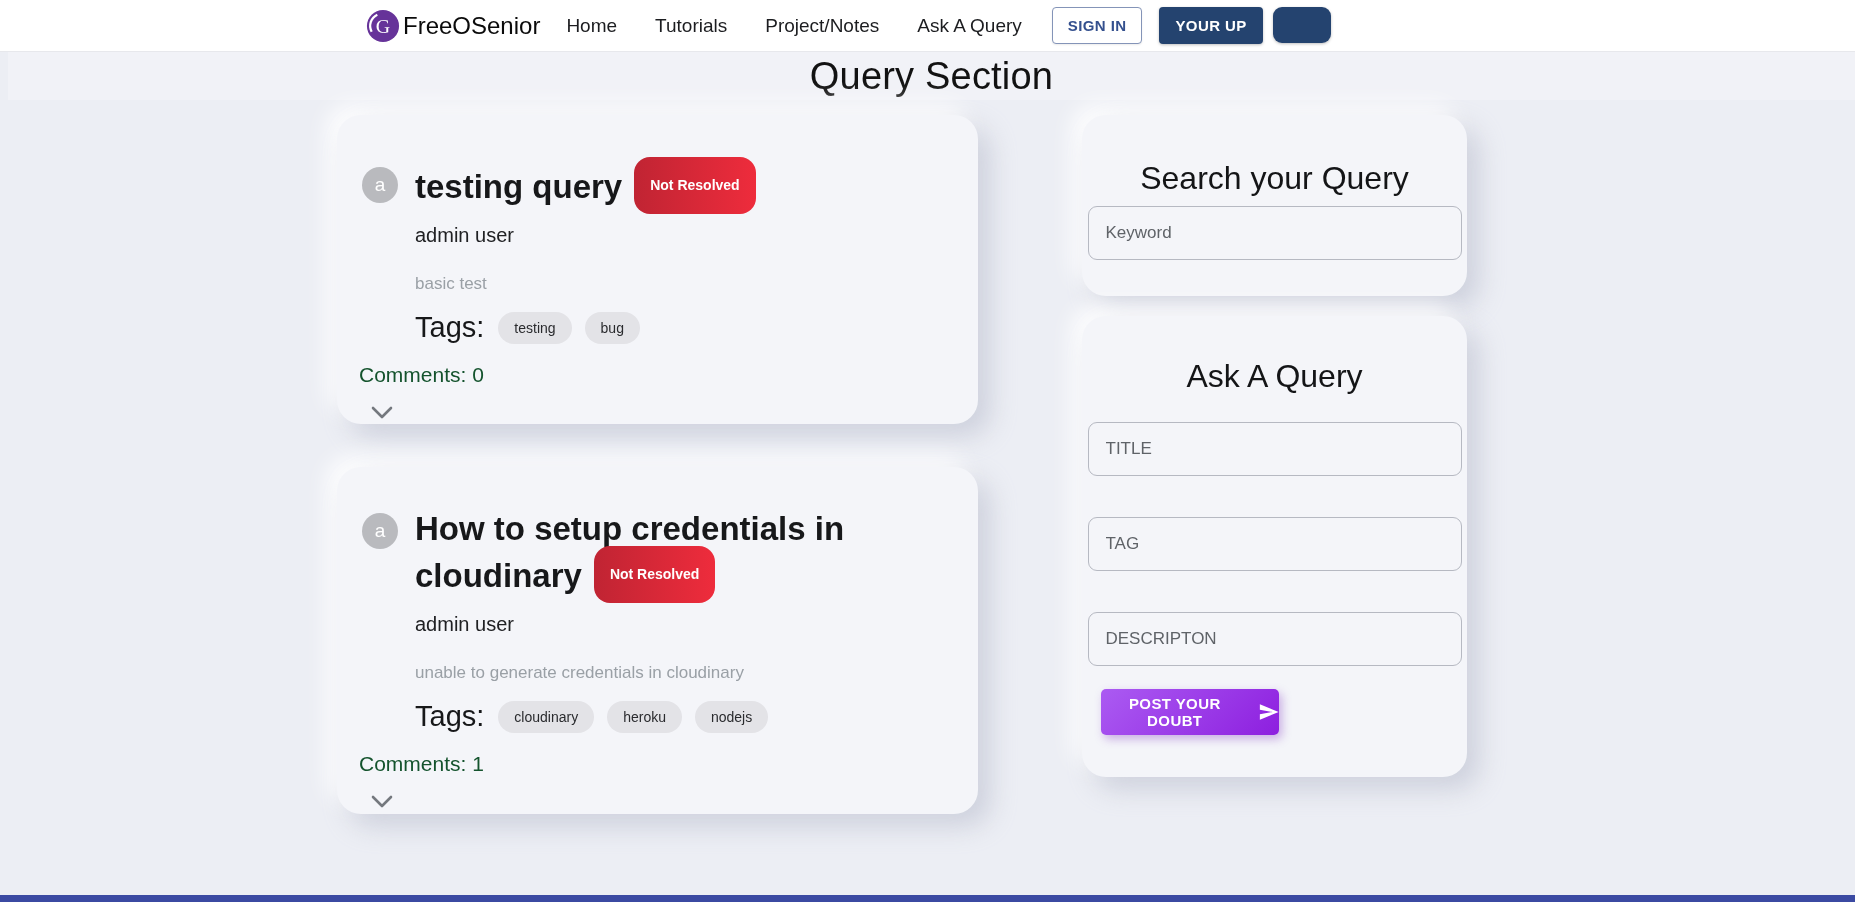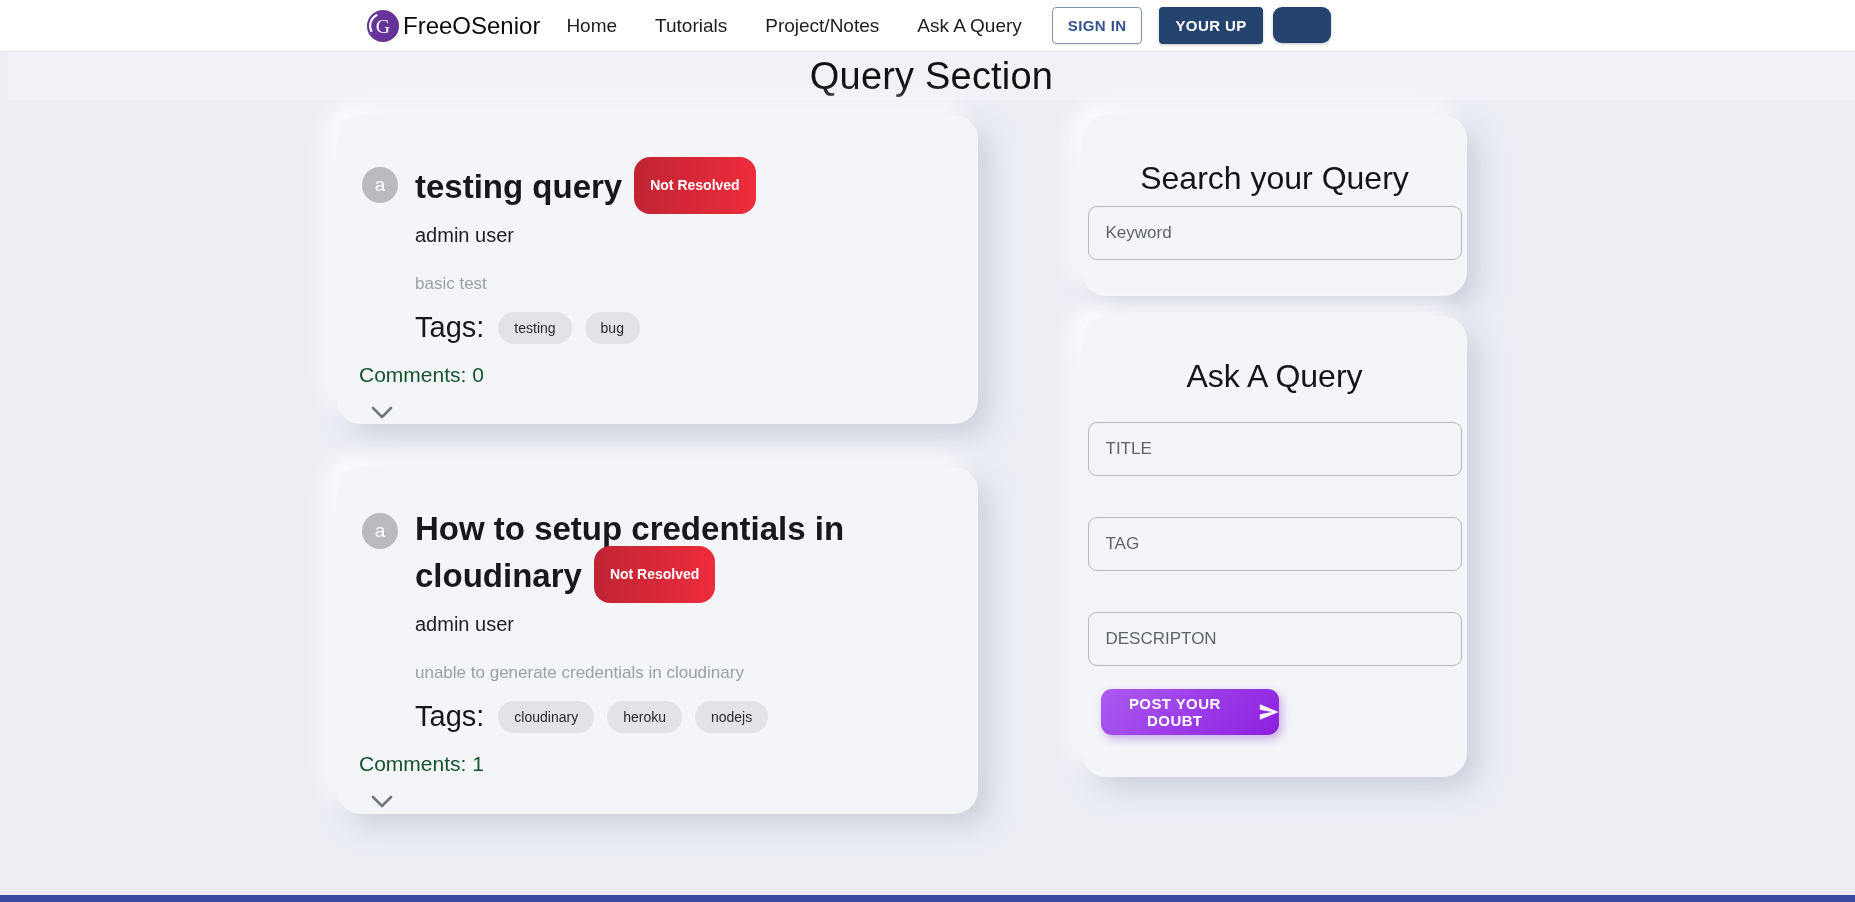--- a/index.html
+++ b/index.html
@@ -64,21 +64,21 @@
     background: transparent; border: 1px solid #b6b9c2; border-radius: 9px;
     font-size: 17px; color: #202124; padding: 0 17px; outline: none;
     font-family: "Liberation Sans", sans-serif; }
   .side-input::placeholder { color: #5f6368; opacity: 1; }
 
   .ask-card { left: 1082px; top: 316px; width: 385px; height: 461px; text-align: center; }
   .ask-card .side-title { padding-top: 42px; }
   .ask-input-1 { margin-top: 27px; }
   .ask-input-2, .ask-input-3 { margin-top: 41px; }
   .btn-post { display: flex; align-items: center; justify-content: center; gap: 10px;
-    margin: 23px 0 0 19px; width: 178px; height: 46px; border: none; border-radius: 11px;
+    margin: 23px 0 0 19px; width: 178px; height: 46px; border: none; border-radius: 5px;
     background: linear-gradient(135deg, #ab5bf2, #8d1fdf);
     color: #ffffff; font-size: 15px; font-weight: 700; letter-spacing: .4px;
     cursor: pointer; box-shadow: 3px 4px 10px rgba(120,40,190,.35);
     font-family: "Liberation Sans", sans-serif; }
 
   
   .footer-bar { position: absolute; left: 0; bottom: 0; width: 100%; height: 7px;
     background: #3b4aa2; }
 </style>
 </head>

